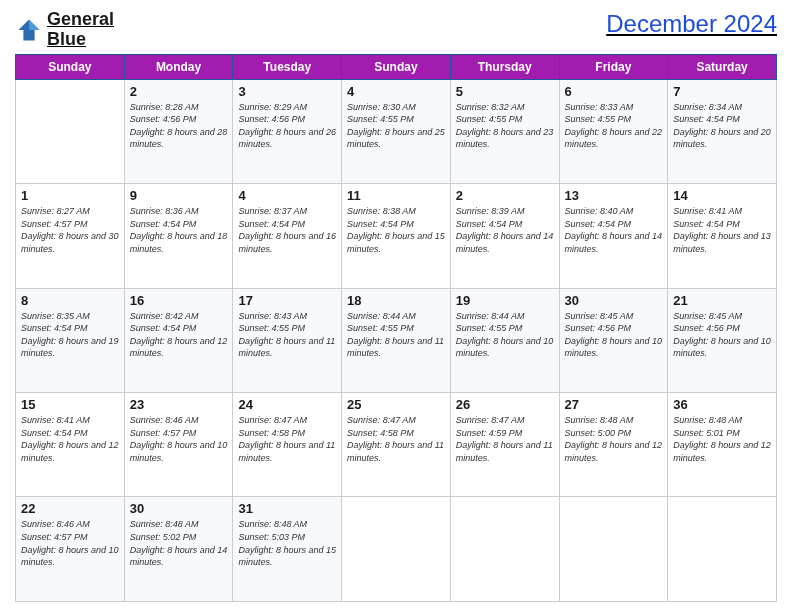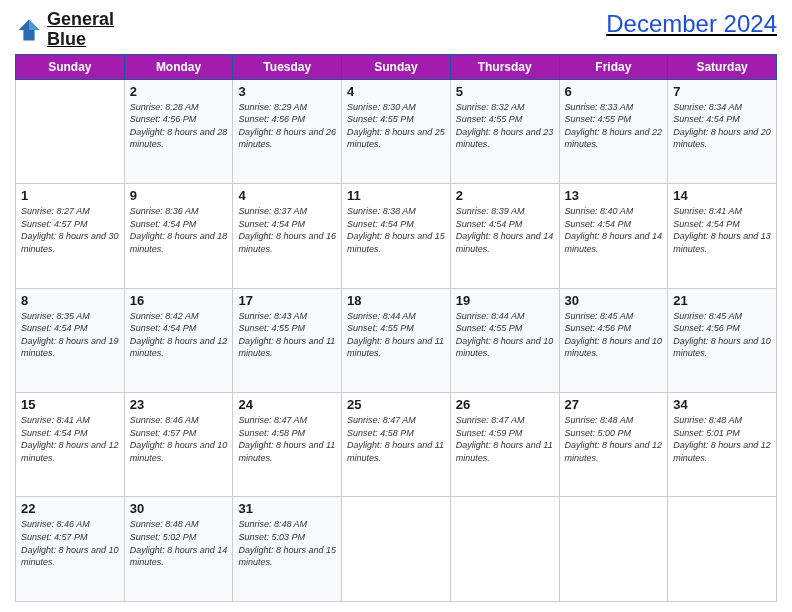--- a/index.html
+++ b/index.html
@@ -240,21 +240,21 @@
           </td>
           <td>
             <span class="day-num">26</span>
             <div class="day-info">Sunrise: 8:47 AM<br>Sunset: 4:59 PM<br>Daylight: 8 hours and 11 minutes.</div>
           </td>
           <td>
             <span class="day-num">27</span>
             <div class="day-info">Sunrise: 8:48 AM<br>Sunset: 5:00 PM<br>Daylight: 8 hours and 12 minutes.</div>
           </td>
           <td>
-            <span class="day-num">34</span>
+            <span class="day-num">36</span>
             <div class="day-info">Sunrise: 8:48 AM<br>Sunset: 5:01 PM<br>Daylight: 8 hours and 12 minutes.</div>
           </td>
         </tr>
         <tr>
           <td>
             <span class="day-num">22</span>
             <div class="day-info">Sunrise: 8:46 AM<br>Sunset: 4:57 PM<br>Daylight: 8 hours and 10 minutes.</div>
           </td>
           <td>
             <span class="day-num">30</span>

